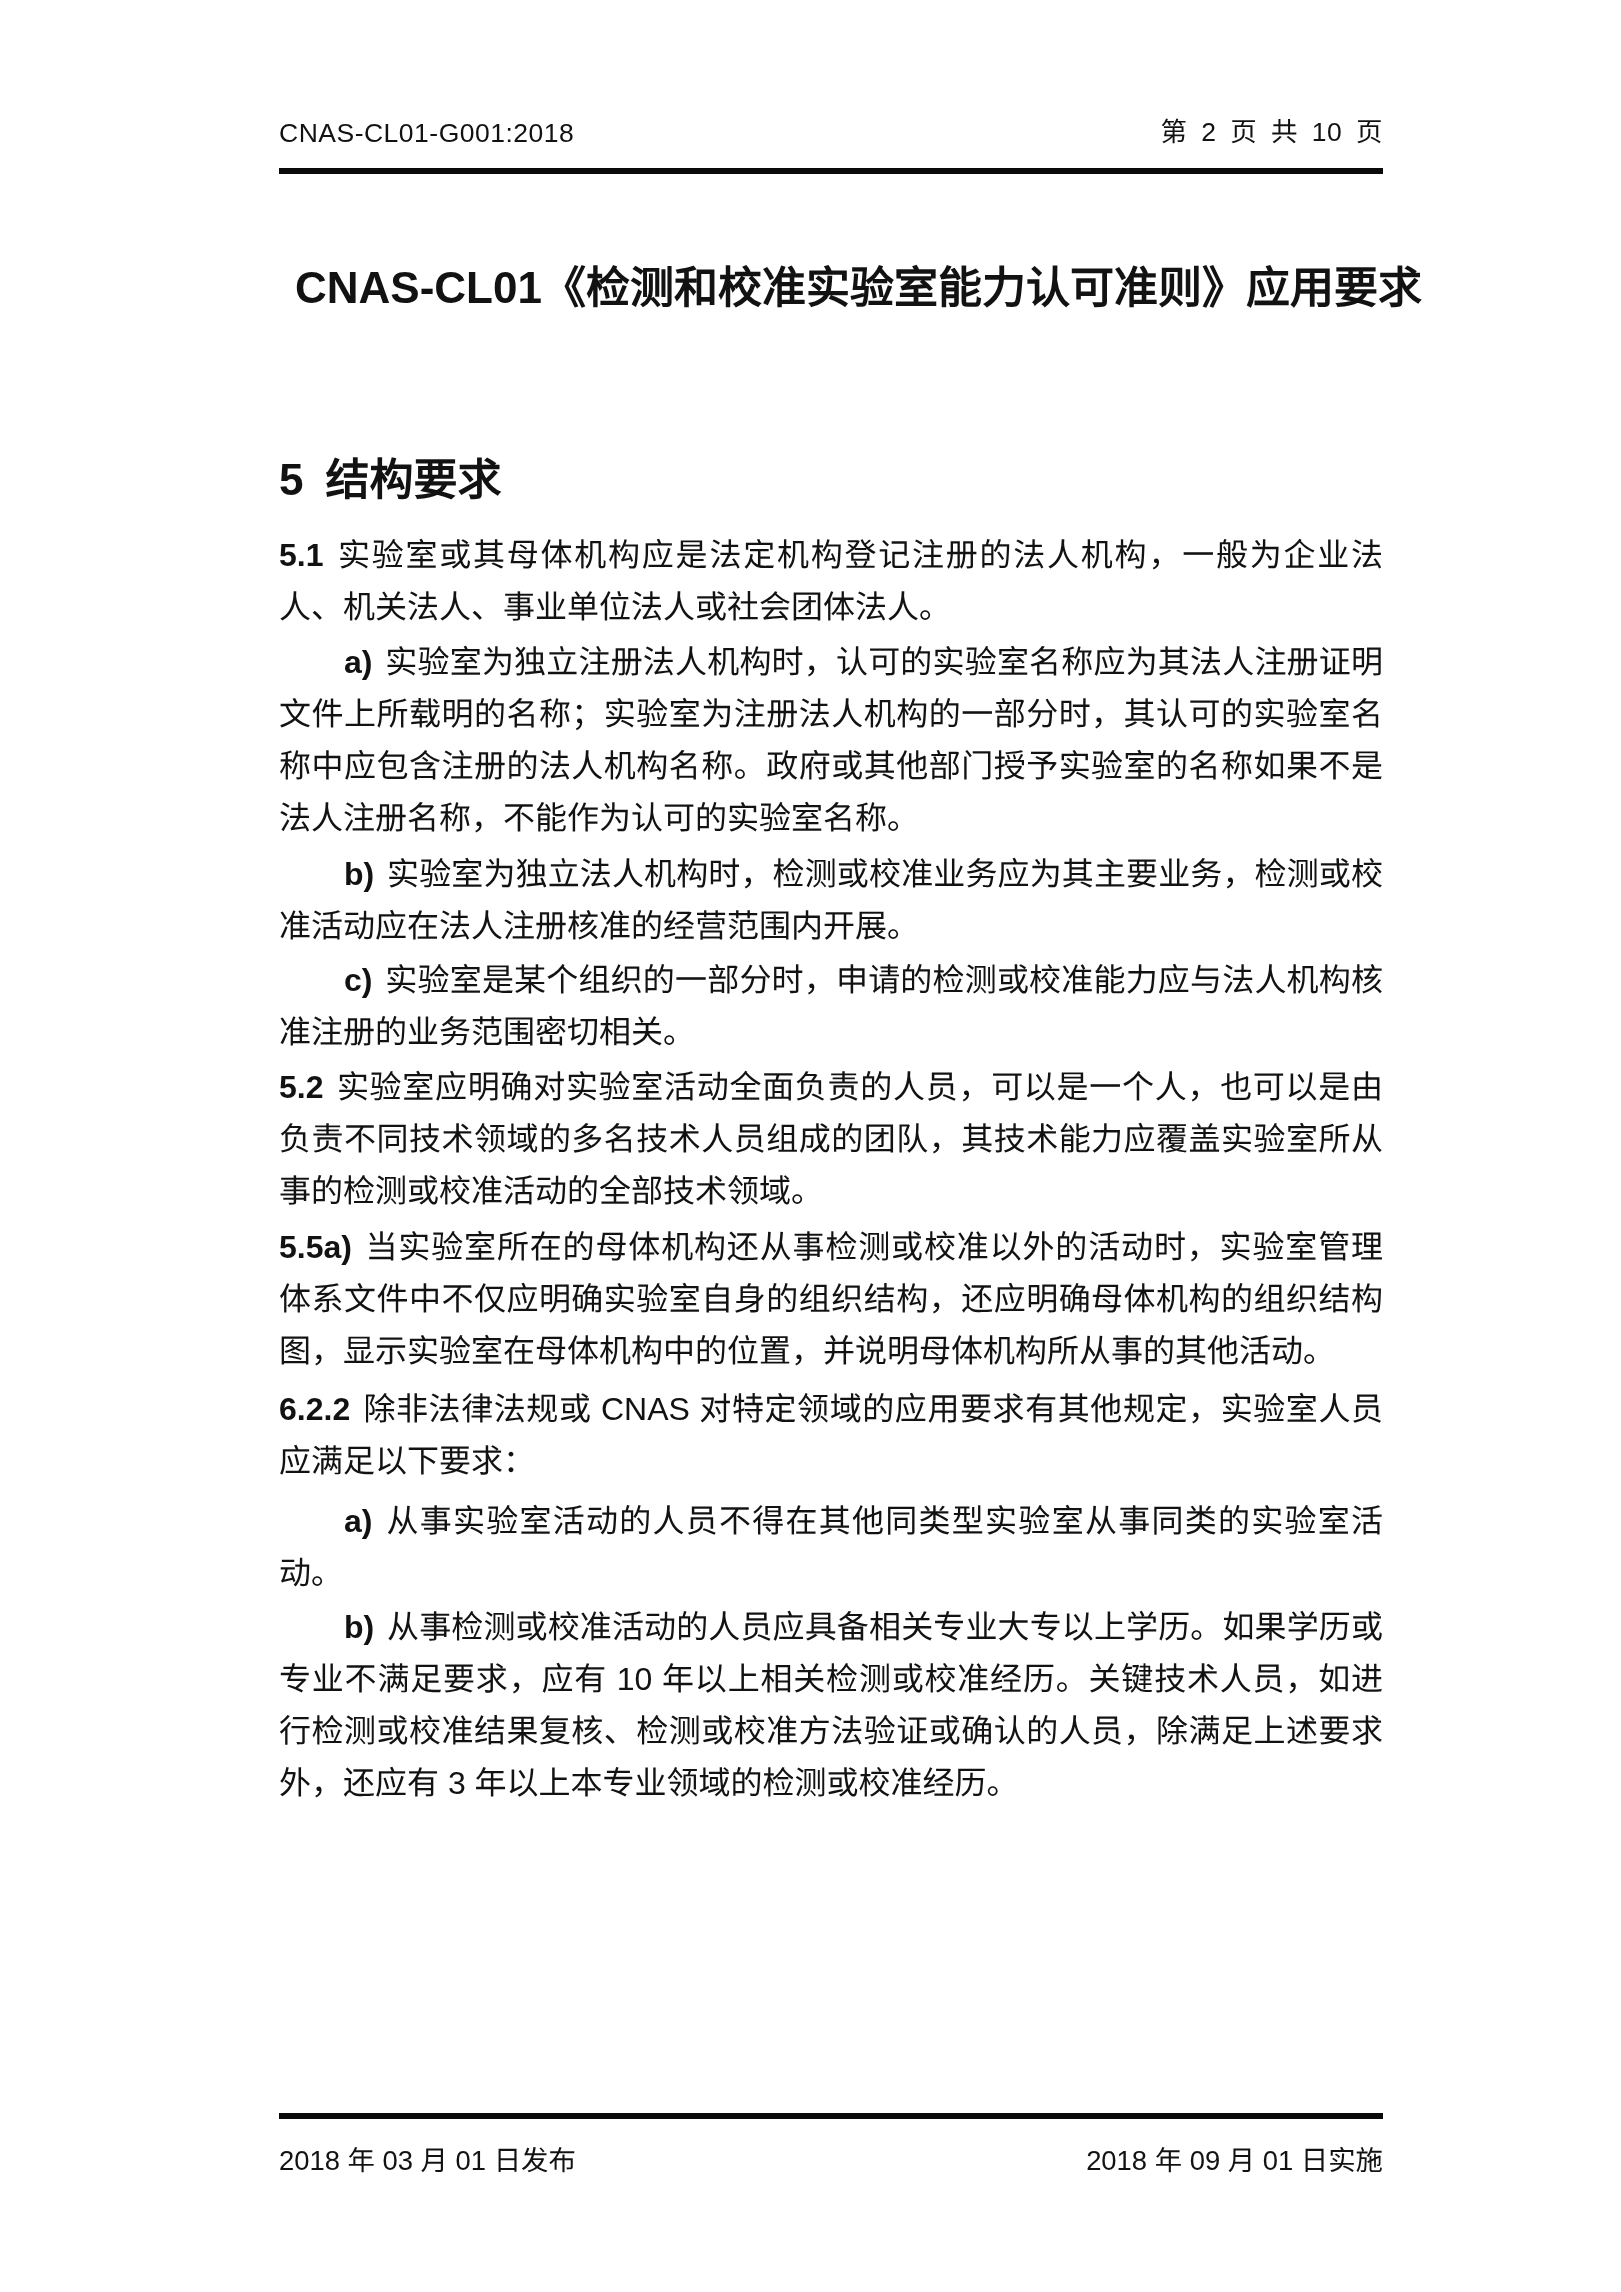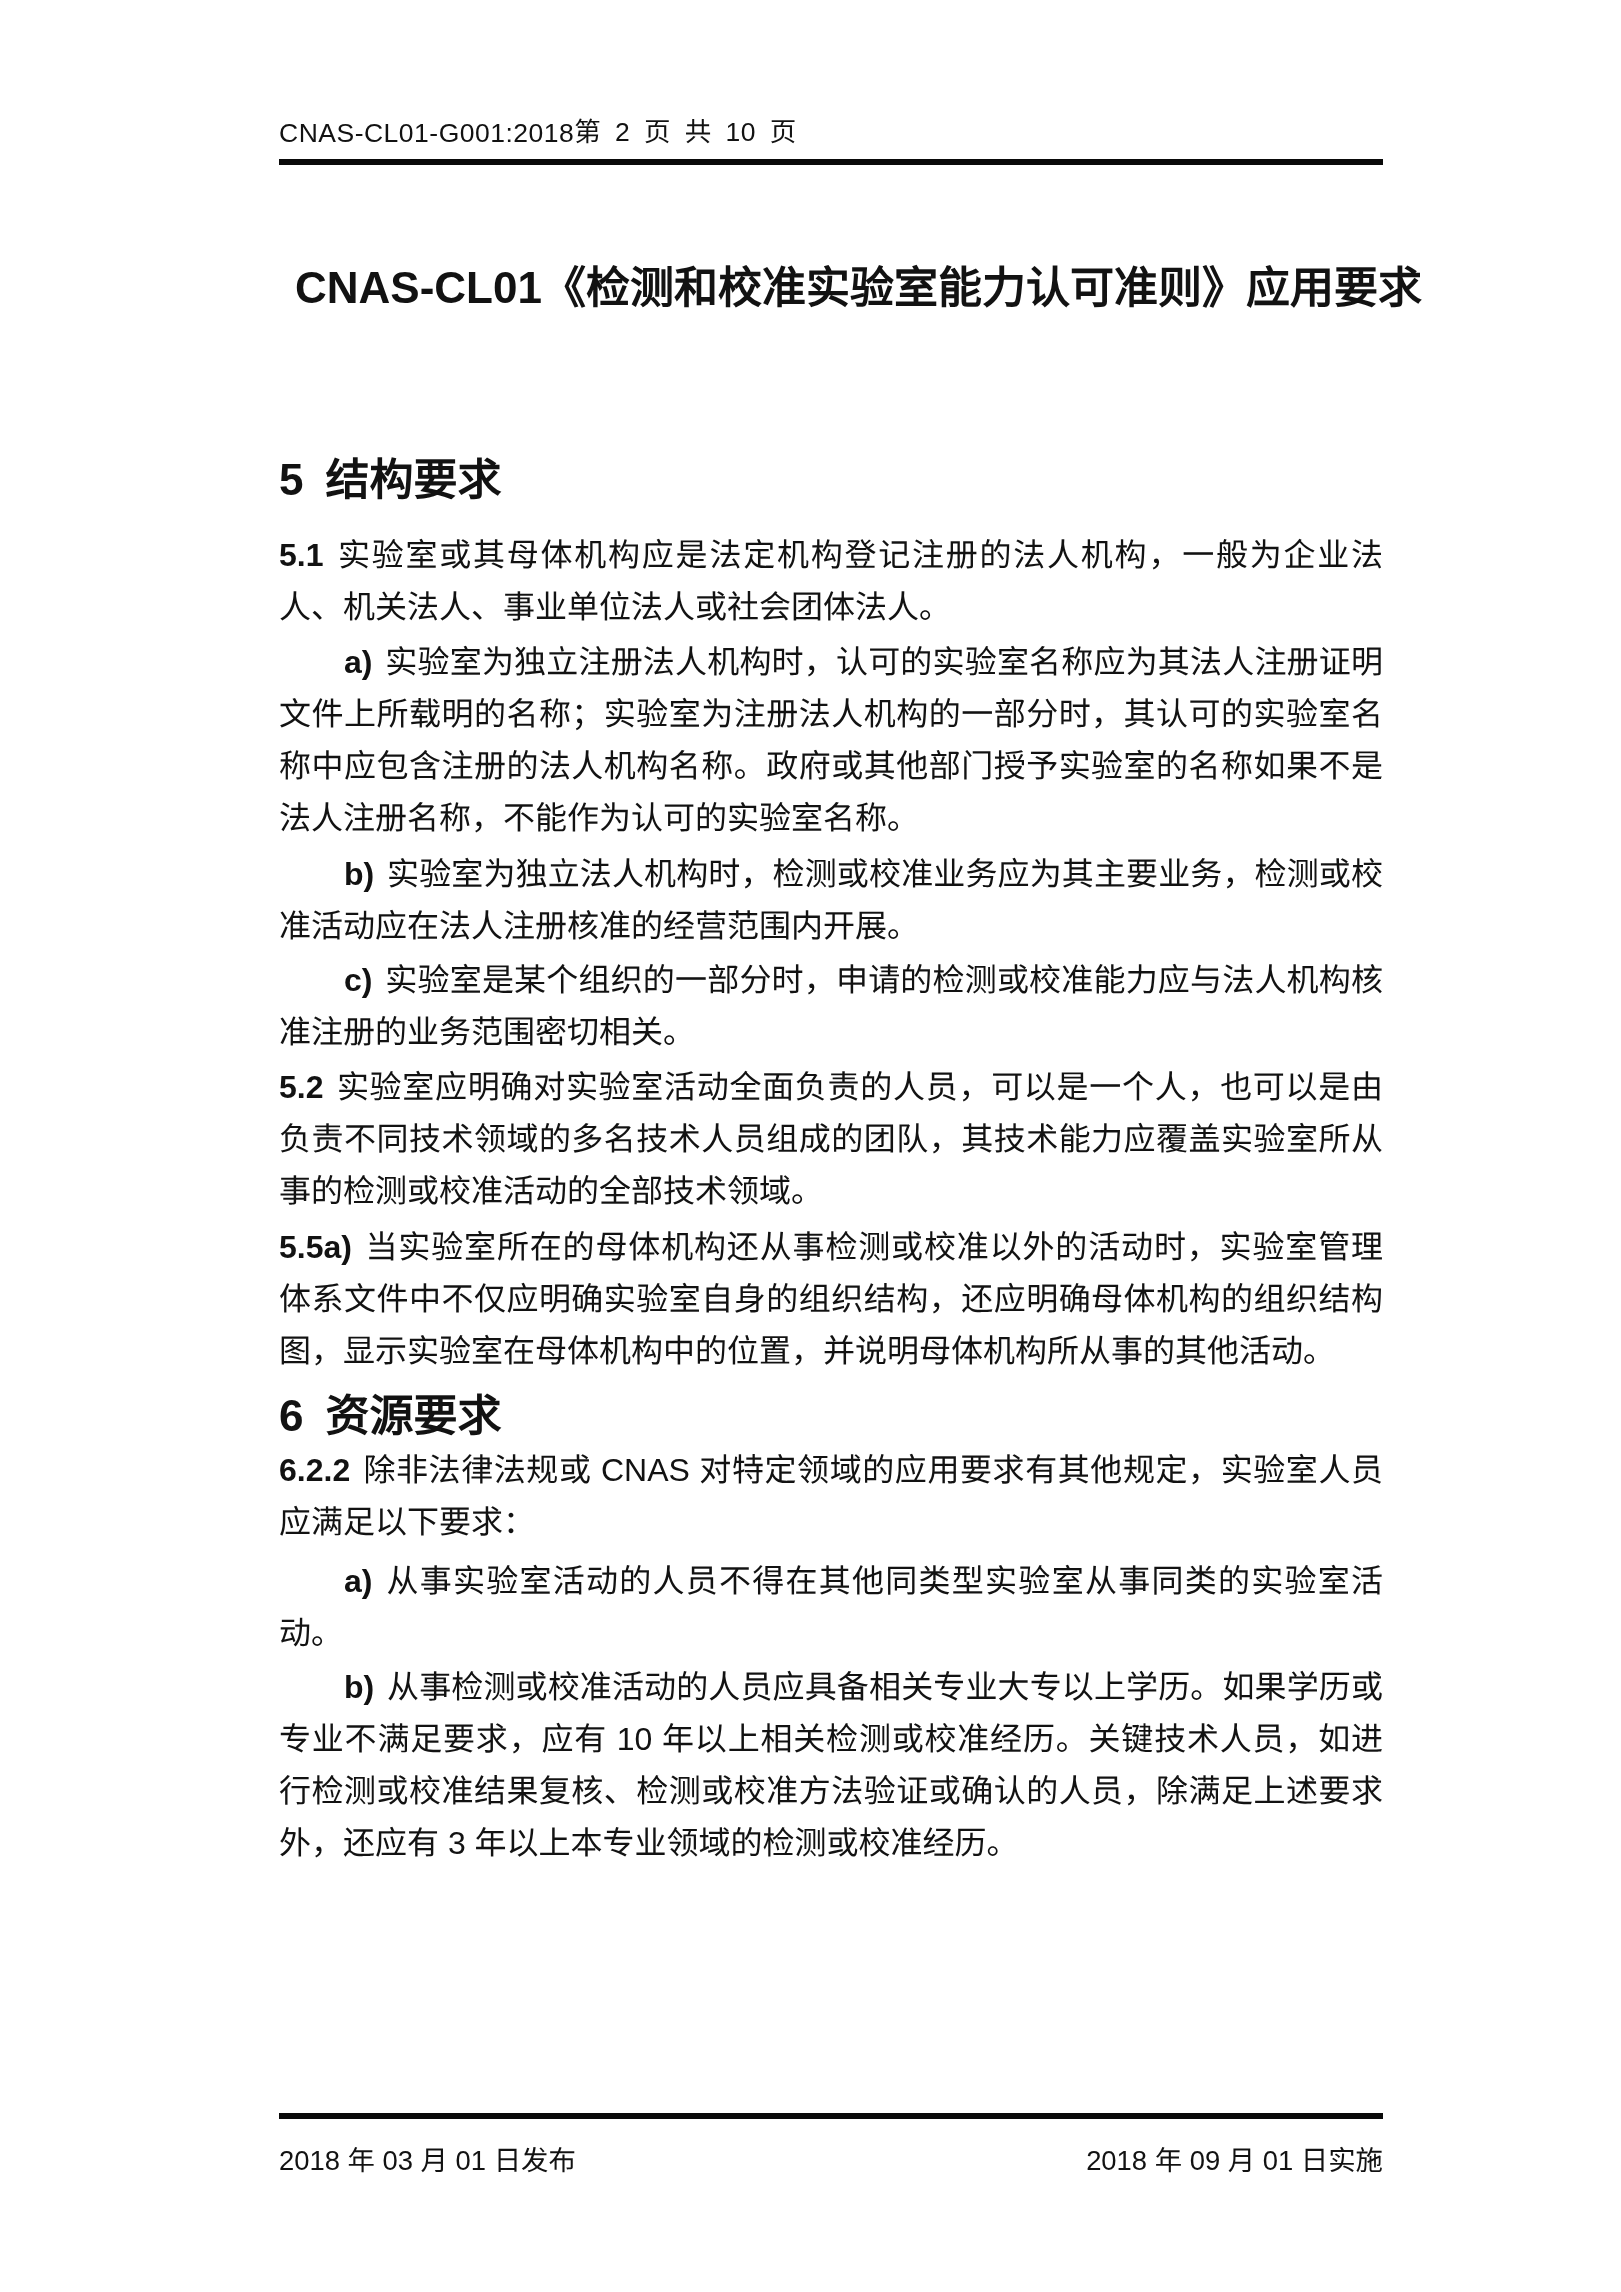--- a/index.html
+++ b/index.html
@@ -10,23 +10,23 @@
     font-family:"Liberation Sans","DejaVu Sans",sans-serif;
     color:#121212;
     -webkit-font-smoothing:antialiased;
   }
   .page{position:absolute;left:0;top:0;width:1621px;height:2293px;background:#fff;overflow:hidden;}
   .content-col{position:absolute;left:279px;width:1104px;}
 
   
   .header{top:110px;}
   .header-row{
-    display:flex;align-items:flex-end;
+    display:flex;justify-content:space-between;align-items:flex-end;
     font-size:26.5px;letter-spacing:0.5px;
-    padding-bottom:10px;border-bottom:6.9px solid #0a0a0a;
+    padding-bottom:19px;border-bottom:6.9px solid #0a0a0a;
   }
   .header-row .pageinfo{word-spacing:5.9px;}
 
   
   .main{top:243px;}
   .doc-title{
     font-size:44px;font-weight:700;line-height:57px;
     text-align:right;white-space:nowrap;margin:16px;
   }
   .sec-heading{
@@ -93,21 +93,20 @@
     </p>
 
     <p class="para" style="margin-top:2.9px;">
       <span class="plabel">5.2</span><span>实验室应明确对实验室活动全面负责的人员，可以是一个人，也可以是由负责不同技术领域的多名技术人员组成的团队，其技术能力应覆盖实验室所从事的检测或校准活动的全部技术领域。</span>
     </p>
 
     <p class="para" style="margin-top:3.9px;">
       <span class="plabel">5.5a)</span><span>当实验室所在的母体机构还从事检测或校准以外的活动时，实验室管理体系文件中不仅应明确实验室自身的组织结构，还应明确母体机构的组织结构图，显示实验室在母体机构中的位置，并说明母体机构所从事的其他活动。</span>
     </p>
 
-    <h2 class="sec-heading" style="margin-top:15.7px;">6 资源要求</h2>
 
 
     <p class="para" style="margin-top:5.9px;">
       <span class="plabel">6.2.2</span><span>除非法律法规或 CNAS 对特定领域的应用要求有其他规定，实验室人员应满足以下要求：</span>
     </p>
 
     <p class="para indent" style="margin-top:7.8px;">
       <span class="plabel">a)</span><span>从事实验室活动的人员不得在其他同类型实验室从事同类的实验室活动。</span>
     </p>
 

